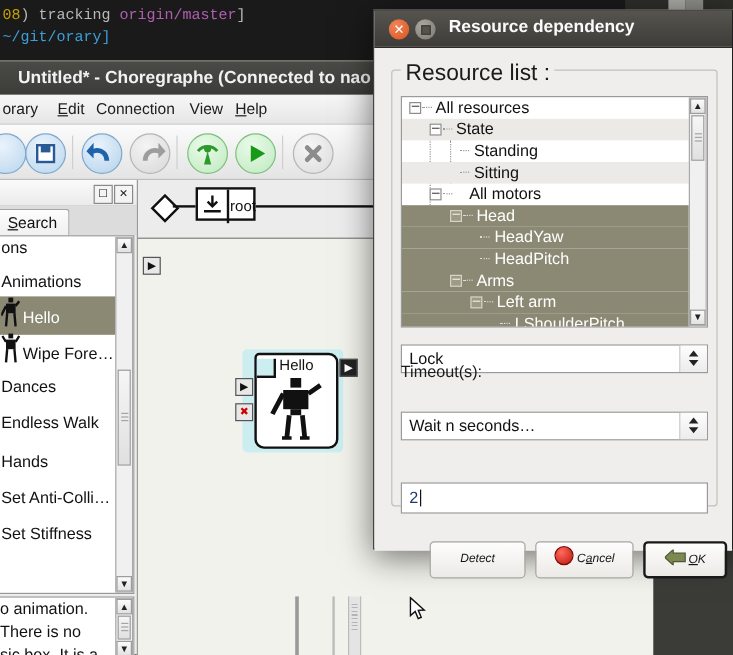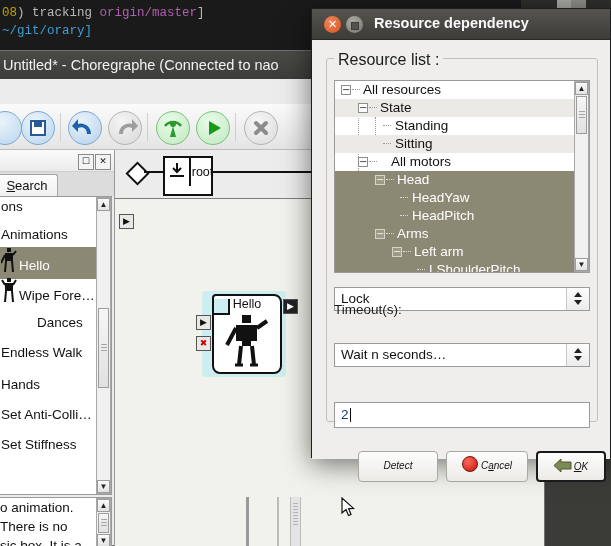--- a/index.html
+++ b/index.html
@@ -23,21 +23,21 @@
   
   #stray-deco{left:521px;top:0;width:90px;height:18px;background:#2e2e2b;}
   #stray-deco .b1{position:absolute;left:36px;top:0;width:14px;height:18px;background:#a8a8a4;}
   #stray-deco .b2{position:absolute;left:50px;top:0;width:15px;height:18px;background:#8d8d89;}
 
   
   #chore{left:0;top:50px;width:545px;height:496px;background:#ececec;
     border:1px solid #707070;border-left:none;box-sizing:border-box;}
   #chore-title{position:absolute;left:0;top:0;width:100%;height:28px;
     background:linear-gradient(#4a4a46,#3c3c38);color:#f2f2f2;
-    font-size:14.5px;font-weight:normal;line-height:28px;padding-left:3px;
+    font-size:14.5px;font-weight:bold;line-height:28px;padding-left:15px;
     box-sizing:border-box;overflow:hidden;white-space:nowrap;}
   #menubar{position:absolute;left:0;top:28px;width:100%;height:25px;
     background:linear-gradient(#f7f7f7,#e6e6e6);border-bottom:1px solid #c8c8c8;
     box-sizing:border-box;font-size:13px;color:#1d1d1d;}
   #menubar .mi{position:absolute;top:4px;white-space:nowrap;}
   #menubar .mi u{text-decoration:underline;}
 
   #toolbar{position:absolute;left:0;top:53px;width:100%;height:46px;
     background:linear-gradient(#fbfbfb,#e4e4e4);border-bottom:1px solid #bdbdbd;
     box-sizing:border-box;}
@@ -79,21 +79,21 @@
   .vsb .thumb .grip{position:absolute;left:2px;top:50%;margin-top:-4px;width:6px;height:8px;}
   .vsb .thumb .grip i{display:block;height:1px;background:#a5a5a5;margin-bottom:2px;}
 
   
   #canvas-area{position:absolute;left:114px;top:99px;width:430px;height:396px;
     background:#f2f2ec;border-left:1px solid #9a9a9a;box-sizing:border-box;overflow:hidden;}
   #crumb{position:absolute;left:0;top:0;width:100%;height:48px;background:#ececec;}
   .crumb-diamond{position:absolute;width:13px;height:13px;background:#fff;border:2px solid #111;
     transform:rotate(45deg);}
   .crumb-line{position:absolute;height:2px;background:#111;}
-  #root-box{position:absolute;width:50px;height:40px;background:#fff;border:2px solid #111;
+  #root-box{position:absolute;width:50px;height:28px;background:#fff;border:2px solid #111;
     box-sizing:border-box;}
   #root-box .lbl{position:absolute;left:25px;top:0;width:25px;height:28px;line-height:28px;
     font-size:12.5px;text-align:center;color:#111;}
   #root-box .divl{position:absolute;left:24px;top:0;width:2px;height:28px;background:#111;}
   #flow{position:absolute;left:0;top:48px;width:100%;height:348px;background:#f2f2ec;
     border-top:1px solid #7d7d7d;box-sizing:border-box;}
   .port{position:absolute;width:15px;height:15px;background:#e8e8e8;border:1px solid #555;
     box-sizing:border-box;text-align:center;line-height:13px;font-size:9px;color:#111;}
   #hello-box{position:absolute;width:84px;height:86px;background:#cdeef0;border-radius:4px;}
   #hello-inner{position:absolute;left:10px;top:3px;width:70px;height:80px;background:#fff;
@@ -120,21 +120,21 @@
     line-height:17px;text-align:center;font-family:"DejaVu Sans",sans-serif;}
   #btn-max{position:absolute;left:34px;top:7px;width:17px;height:17px;border-radius:50%;
     background:radial-gradient(circle at 35% 30%,#a9a79f,#7a7870);text-align:center;}
   #btn-max i{display:inline-block;width:8px;height:8px;margin-top:4px;background:#55534d;
     border:1px solid #3d3b36;box-sizing:border-box;}
 
   #dlg-body{position:absolute;left:0;top:31px;width:100%;height:419px;background:#efeeec;}
   #gbox{position:absolute;left:14px;top:18px;width:272px;height:364px;
     border:1px solid #c2c0bc;border-radius:3px;box-sizing:border-box;}
   #gbox-label{position:absolute;left:22px;top:11px;background:#efeeec;padding:0 4px;
-    font-size:16px;color:#1b1b1b;}
+    font-size:19px;color:#1b1b1b;}
 
   #tree{position:absolute;left:22px;top:40px;width:256px;height:193px;background:#fff;
     border:1px solid #9a9a9a;box-sizing:border-box;overflow:hidden;}
   .trow{position:absolute;left:0;width:239px;height:18px;line-height:18px;
     font-size:13.5px;color:#111;white-space:nowrap;box-sizing:border-box;}
   .trow.alt{background:#eceae6;}
   .trow.sel{background:#8b8873;color:#fff;}
   .exp{position:absolute;top:4px;width:10px;height:10px;border:1px solid #8d8d8d;
     background:#fdfdfd;box-sizing:border-box;text-align:center;line-height:8px;
     font-size:10px;color:#333;font-family:"DejaVu Sans",sans-serif;}
@@ -181,20 +181,27 @@
 </div>
 <div id="stray-deco" class="abs">
   <div class="b1"></div>
   <div class="b2"></div>
 </div>
 
 <div id="chore" class="abs">
 
   <div id="chore-title">Untitled* - Choregraphe (Connected to nao</div>
 
+  <div id="menubar">
+    <div class="mi" style="left:2px;">orary</div>
+    <div class="mi" style="left:48px;"><u>E</u><span>dit</span></div>
+    <div class="mi" style="left:80px;">Connection</div>
+    <div class="mi" style="left:158px;">View</div>
+    <div class="mi" style="left:196px;"><u>H</u><span>elp</span></div>
+  </div>
 
   <div id="toolbar">
     <div class="tb-ico" style="left:-12px;background:radial-gradient(circle at 40% 30%,#eaf3fb,#b9d6ee);border:1px solid #7fa8cc;"></div>
     <div class="tb-ico" style="left:21px;background:radial-gradient(circle at 40% 30%,#eaf3fb,#b9d6ee);border:1px solid #7fa8cc;">
       <svg width="32" height="32" viewBox="0 0 32 32">
           <rect x="9" y="9" width="14" height="14" fill="#fff" stroke="#2a5a95" stroke-width="2"></rect>
           <rect x="12" y="9" width="8" height="6" fill="#2a5a95"></rect>
         </svg>
     </div>
     <div class="tb-sep" style="left:60px;"></div>
@@ -253,21 +260,21 @@
     <div class="blrow" style="top:80px;">
       <span class="ic">
         <svg width="16" height="26" viewBox="0 0 16 26">
             <rect x="6" y="1" width="4" height="4" fill="#111"></rect>
             <rect x="4" y="6" width="8" height="8" fill="#111"></rect>
             <path d="M4 8 L1 3 M12 8 L15 3" stroke="#111" stroke-width="2"></path>
             <path d="M5 14 L4 25 M11 14 L12 25" stroke="#111" stroke-width="2"></path>
           </svg>
       </span><span>Wipe Fore…</span>
     </div>
-    <div class="blrow" style="top:110px;margin-left:36px;"><span>Dances</span></div>
+    <div class="blrow" style="top:110px;"><span>Dances</span></div>
     <div class="blrow" style="top:140px;"><span>Endless Walk</span></div>
     <div class="blrow" style="top:172px;"><span>Hands</span></div>
     <div class="blrow" style="top:202px;"><span>Set Anti-Colli…</span></div>
     <div class="blrow" style="top:232px;"><span>Set Stiffness</span></div>
 
     <div class="vsb" style="right:0;top:0;width:15px;height:297px;">
       <div class="arw" style="top:0;">▲</div>
       <div class="thumb" style="top:110px;height:80px;">
           <span class="grip">
             <i></i>

